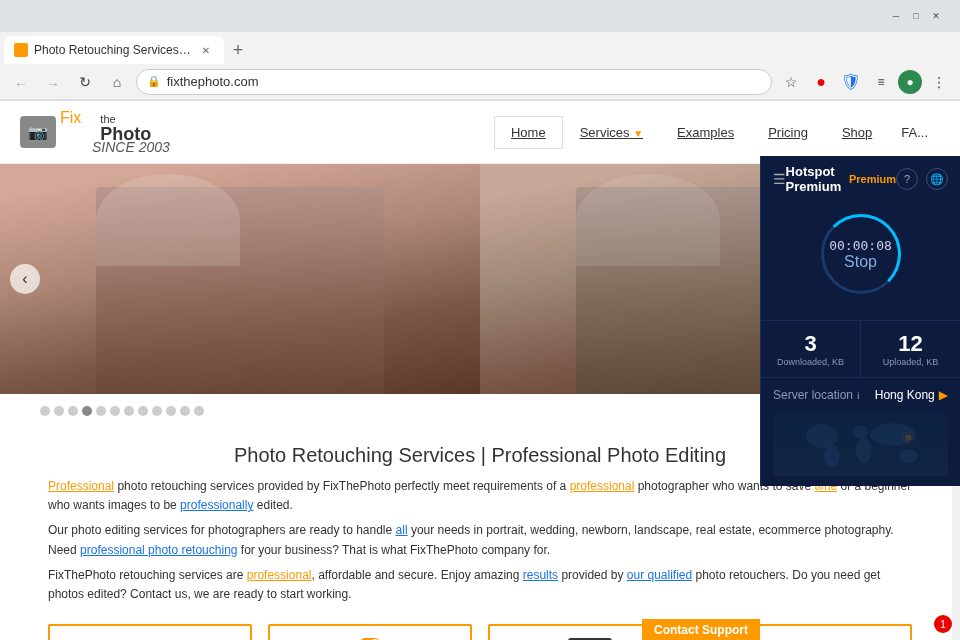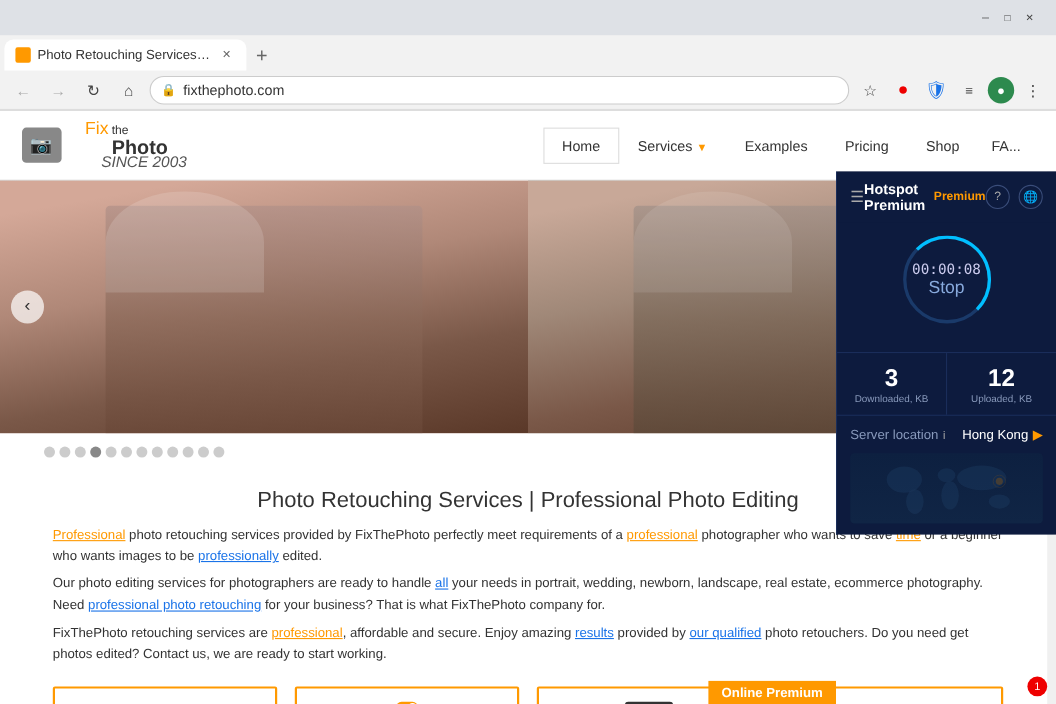--- a/index.html
+++ b/index.html
@@ -205,20 +205,21 @@
     .site-nav {
       display: flex;
       gap: 0;
     }
     .nav-item {
       padding: 8px 16px;
       font-size: 13px;
       color: #333;
       cursor: pointer;
       border: 1px solid transparent;
+      text-decoration: underline;
     }
     .nav-item.active { border: 1px solid #ddd; }
     .nav-dropdown-arrow { font-size: 10px; color: #f90; }
     .nav-fa {
       padding: 8px 12px;
       font-size: 13px;
       color: #333;
       cursor: pointer;
     }
 
@@ -598,21 +599,21 @@
 <div class="page-content">
 
   <div class="website">
 
     <div class="site-header">
       <div class="site-logo">
         <div class="logo-camera">
           <span style="font-size:16px;">📷</span>
         </div>
         <div>
-          <div style="display:flex;align-items:baseline;gap:3px;justify-content:center;">
+          <div style="display:flex;align-items:baseline;gap:19px;">
             <span class="logo-fix">Fix</span>
             <span style="display:flex;flex-direction:column;line-height:1;">
               <span class="logo-the" style="font-size:11px;color:#333;">the</span>
               <span class="logo-photo" style="font-size:18px;color:#333;font-weight:bold;">Photo</span>
             </span>
           </div>
           <div class="logo-since">SINCE 2003</div>
         </div>
       </div>
 
@@ -789,15 +790,15 @@
       </svg>
     </div>
   </div>
 
   <div class="scrollbar">
     <div class="scrollbar-thumb"></div>
   </div>
 
   <div class="notification-badge">1</div>
 
-  <div class="bottom-bar" style="bottom:0;right:200px;">Online Premium</div>
+  <div class="bottom-bar" style="bottom:0;right:200px;">Contact Support</div>
 
 </div>
 
 </body></html>

